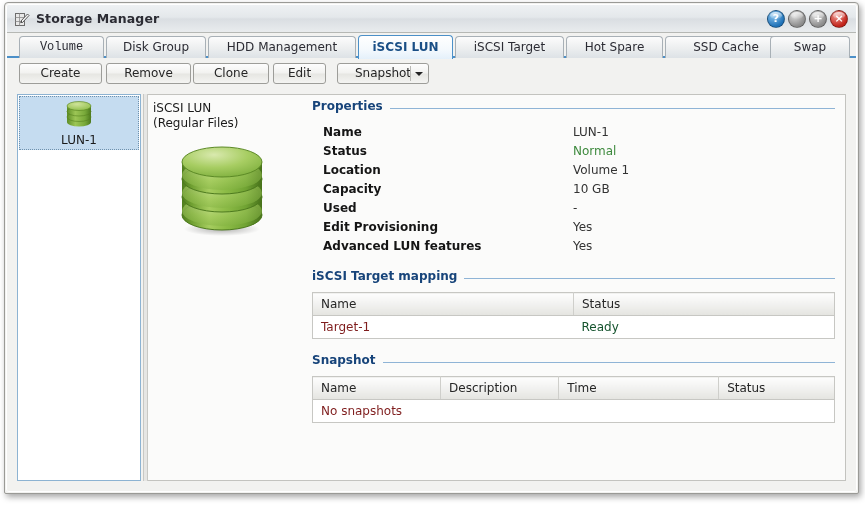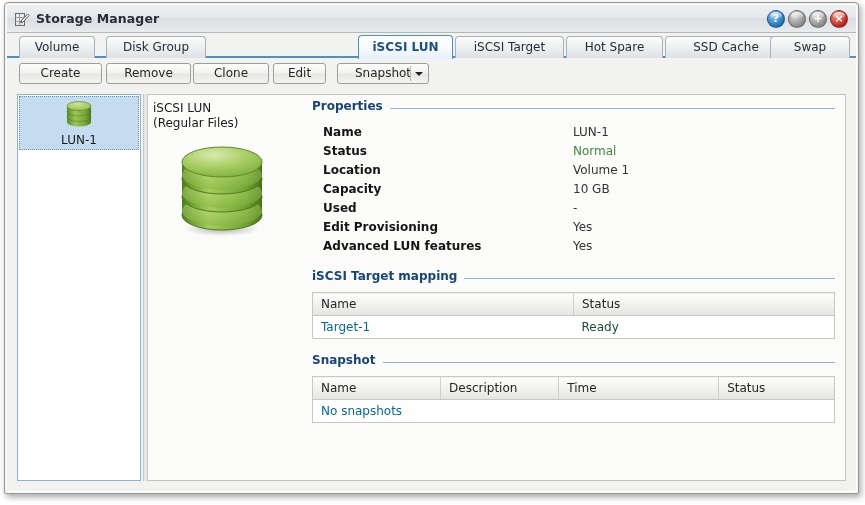--- a/index.html
+++ b/index.html
@@ -337,21 +337,21 @@
     font-weight: normal;
     font-size: 12px;
     color: #262626;
     text-align: left;
     padding: 3px 0 3px 8px;
     height: 16px;
   }
   .tbl th:last-child { border-right: none; }
   .tbl td {
     font-size: 12px;
-    color: #0369a1;
+    color: #7f1d1d;
     padding: 3px 0 3px 8px;
     height: 16px;
     background: #ffffff;
   }
   .tbl td.ok { color: #14532d; }
 
   .sec-block { margin-top: 14px; }
 </style>
 </head>
 <body>
@@ -380,22 +380,23 @@
           <div class="wbtn wbtn-max">
               <span>+</span>
             </div>
           <div class="wbtn wbtn-close">
               <span>×</span>
             </div>
         </div>
       </div>
 
       <div class="tabstrip">
-        <div class="tab" style="left:12px;width:76px;">Volume</div>
+        <div class="tab" style="left:12px;width:85px;font-family:Liberation Mono, monospace;">Volume</div>
         <div class="tab" style="left:99px;width:100px;">Disk Group</div>
+        <div class="tab" style="left:201px;width:148px;">HDD Management</div>
         <div class="tab active" style="left:351px;width:95px;">iSCSI LUN</div>
         <div class="tab" style="left:448px;width:109px;">iSCSI Target</div>
         <div class="tab" style="left:559px;width:97px;">Hot Spare</div>
         <div class="tab" style="left:658px;width:122px;">SSD Cache</div>
         <div class="tab" style="left:763px;width:80px;">Swap</div>
       </div>
 
       <div class="toolbar">
         <div class="tbtn" style="left:12px;width:83px;">Create</div>
         <div class="tbtn" style="left:99px;width:85px;">Remove</div>

